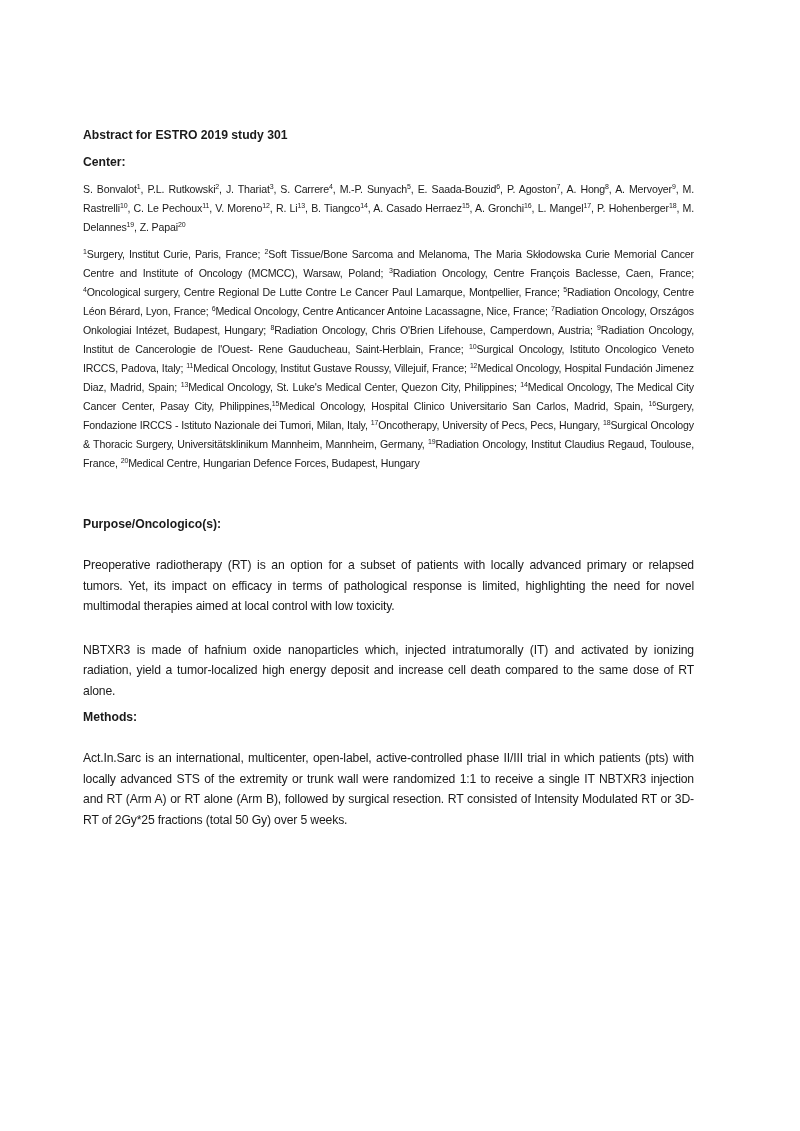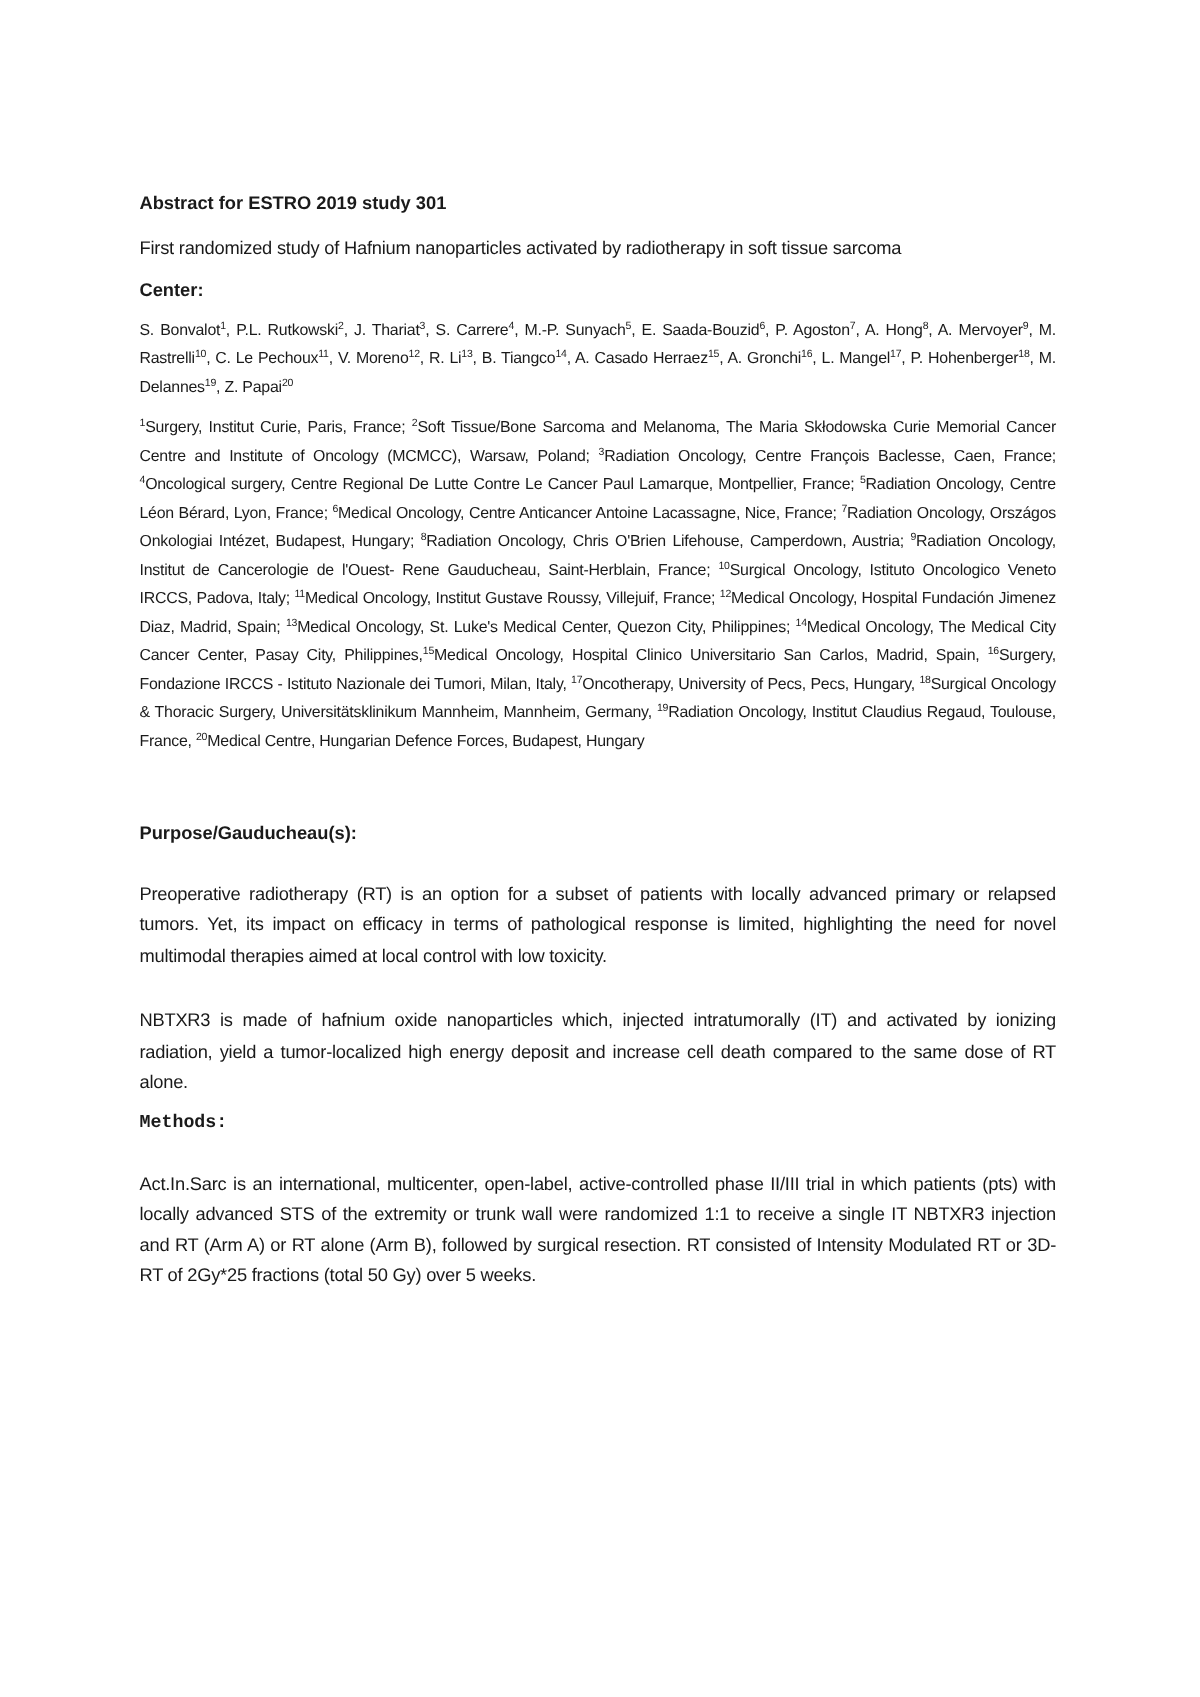--- a/index.html
+++ b/index.html
@@ -1,41 +1,40 @@
 <!DOCTYPE html>
 <html><head>
   <meta charset="utf-8">
   <style>
     html, body { margin: 0; padding: 0; background: #ffffff; }
     body {
       width: 800px; height: 1131px; overflow: hidden; position: relative;
       font-family: "Liberation Sans", sans-serif; color: #1a1a1a;
     }
-    .page { position: absolute; left: 93px; top: 128px; width: 611px; }
+    .page { position: absolute; left: 83px; top: 128px; width: 611px; }
     .h { font-weight: bold; font-size: 12.2px; margin: 0; line-height: 15px; }
     .p { font-size: 12.2px; line-height: 20.5px; margin: 0; text-align: justify; letter-spacing: -0.15px; }
     .small { font-size: 10.6px; line-height: 19px; margin: 0; text-align: justify; letter-spacing: -0.15px; }
     sup { font-size: 7px; line-height: 0; vertical-align: 4px; }
     #h-abstract { margin-bottom: 12px; }
     #h-title { margin-bottom: 13px; }
     #title-text { margin-bottom: 10px; }
     #h-authors { margin-bottom: 10px; }
     #authors { margin-bottom: 8px; }
     #affiliations { margin-bottom: 44px; }
     #h-purpose { margin-bottom: 10px; }
     .para { margin-bottom: 9px; margin-top: 23px; }
-    #h-methods { margin-bottom: 10px; margin-top: 3px; font-family: Liberation Mono, monospace; }
+    #h-methods { margin-bottom: 10px; margin-top: 3px; }
   </style>
 </head>
 <body>
 
 <div class="page">
   <p class="h" id="h-abstract">Abstract for ESTRO 2019 study 301</p>
-  <p class="p" id="title-text">First randomized study of Hafnium nanoparticles activated by radiotherapy in soft tissue sarcoma</p>
   <p class="h" id="h-authors">Center:</p>
   <p class="small" id="authors"><span>S. Bonvalot</span><sup>1</sup>, <span>P.L. Rutkowski</span><sup>2</sup>, <span>J. Thariat</span><sup>3</sup>, <span>S. Carrere</span><sup>4</sup>, <span>M.-P. Sunyach</span><sup>5</sup>, <span>E. Saada-Bouzid</span><sup>6</sup>, <span>P. Agoston</span><sup>7</sup>, <span>A. Hong</span><sup>8</sup>, <span>A. Mervoyer</span><sup>9</sup>, <span>M. Rastrelli</span><sup>10</sup>, <span>C. Le Pechoux</span><sup>11</sup>, <span>V. Moreno</span><sup>12</sup>, <span>R. Li</span><sup>13</sup>, <span>B. Tiangco</span><sup>14</sup>, <span>A. Casado Herraez</span><sup>15</sup>, <span>A. Gronchi</span><sup>16</sup>, <span>L. Mangel</span><sup>17</sup>, <span>P. Hohenberger</span><sup>18</sup>, <span>M. Delannes</span><sup>19</sup>, <span>Z. Papai</span><sup>20</sup></p>
   <p class="small" id="affiliations"><sup>1</sup><span>Surgery, Institut Curie, Paris, France; </span><sup>2</sup><span>Soft Tissue/Bone Sarcoma and Melanoma, The Maria Skłodowska Curie Memorial Cancer Centre and Institute of Oncology (MCMCC), Warsaw, Poland; </span><sup>3</sup><span>Radiation Oncology, Centre François Baclesse, Caen, France; </span><sup>4</sup><span>Oncological surgery, Centre Regional De Lutte Contre Le Cancer Paul Lamarque, Montpellier, France; </span><sup>5</sup><span>Radiation Oncology, Centre Léon Bérard, Lyon, France; </span><sup>6</sup><span>Medical Oncology, Centre Anticancer Antoine Lacassagne, Nice, France; </span><sup>7</sup><span>Radiation Oncology, Országos Onkologiai Intézet, Budapest, Hungary; </span><sup>8</sup><span>Radiation Oncology, Chris O'Brien Lifehouse, Camperdown, Austria; </span><sup>9</sup><span>Radiation Oncology, Institut de Cancerologie de l'Ouest- Rene Gauducheau, Saint-Herblain, France; </span><sup>10</sup><span>Surgical Oncology, Istituto Oncologico Veneto IRCCS, Padova, Italy; </span><sup>11</sup><span>Medical Oncology, Institut Gustave Roussy, Villejuif, France; </span><sup>12</sup><span>Medical Oncology, Hospital Fundación Jimenez Diaz, Madrid, Spain; </span><sup>13</sup><span>Medical Oncology, St. Luke's Medical Center, Quezon City, Philippines; </span><sup>14</sup><span>Medical Oncology, The Medical City Cancer Center, Pasay City, Philippines,</span><sup>15</sup><span>Medical Oncology, Hospital Clinico Universitario San Carlos, Madrid, Spain, </span><sup>16</sup><span>Surgery, Fondazione IRCCS - Istituto Nazionale dei Tumori, Milan, Italy, </span><sup>17</sup><span>Oncotherapy, University of Pecs, Pecs, Hungary, </span><sup>18</sup><span>Surgical Oncology &amp; Thoracic Surgery, Universitätsklinikum Mannheim, Mannheim, Germany, </span><sup>19</sup><span>Radiation Oncology, Institut Claudius Regaud, Toulouse, France, </span><sup>20</sup><span>Medical Centre, Hungarian Defence Forces, Budapest, Hungary</span></p>
-  <p class="h" id="h-purpose">Purpose/Gauducheau(s):</p>
+  <p class="h" id="h-purpose">Purpose/Oncologico(s):</p>
   <p class="p para">Preoperative radiotherapy (RT) is an option for a subset of patients with locally advanced primary or relapsed tumors. Yet, its impact on efficacy in terms of pathological response is limited, highlighting the need for novel multimodal therapies aimed at local control with low toxicity.</p>
   <p class="p para">NBTXR3 is made of hafnium oxide nanoparticles which, injected intratumorally (IT) and activated by ionizing radiation, yield a tumor-localized high energy deposit and increase cell death compared to the same dose of RT alone.</p>
   <p class="h" id="h-methods">Methods:</p>
   <p class="p para">Act.In.Sarc is an international, multicenter, open-label, active-controlled phase II/III trial in which patients (pts) with locally advanced STS of the extremity or trunk wall were randomized 1:1 to receive a single IT NBTXR3 injection and RT (Arm A) or RT alone (Arm B), followed by surgical resection. RT consisted of Intensity Modulated RT or 3D-RT of 2Gy*25 fractions (total 50 Gy) over 5 weeks.</p>
 </div>
 
 </body></html>

